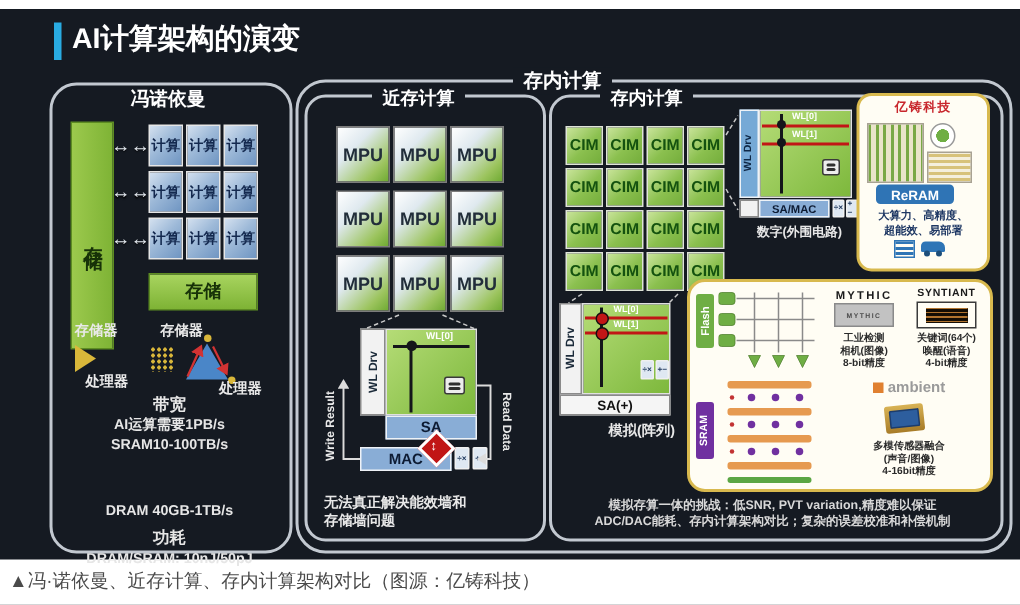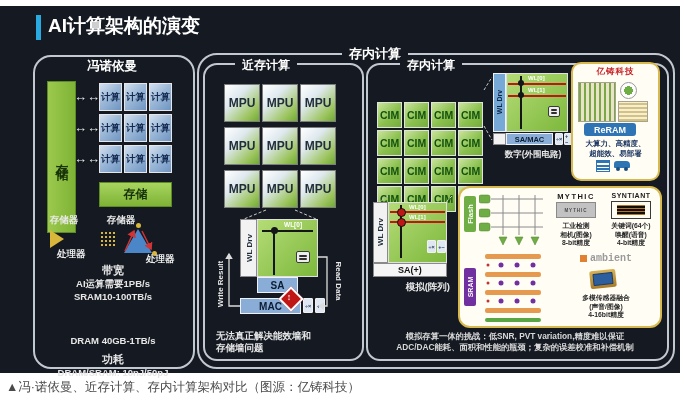--- a/index.html
+++ b/index.html
@@ -16,21 +16,21 @@
   .ctr{position:absolute;transform:translate(-50%,-50%);white-space:nowrap;}
   .grid{position:absolute;display:grid;}
   .cellC{width:23px;height:28px;background:linear-gradient(135deg,#d3e0ef 0%,#9db9d8 45%,#6f95c2 100%);
          border:1px solid #e6e6e6;box-sizing:border-box;display:flex;align-items:center;justify-content:center;
          font-size:9.5px;font-weight:bold;color:#14294f;}
   .cellM{width:36px;height:38px;background:linear-gradient(135deg,#ffffff 0%,#dfe9ef 35%,#9cc45e 78%,#6faa32 100%);
          border:1px solid #7c7c7c;box-sizing:border-box;display:flex;align-items:center;justify-content:center;
          font-size:12px;font-weight:bold;color:#222e3a;}
   .cellI{width:25px;height:26px;background:linear-gradient(135deg,#c9e49a 0%,#8bc04f 55%,#74ad3b 100%);
          border:1px solid #dfe4d8;box-sizing:border-box;display:flex;align-items:center;justify-content:center;
-         font-size:10.5px;font-weight:bold;color:#14520f;margin-top:18px;}
+         font-size:10.5px;font-weight:bold;color:#14520f;}
   .vbar{position:absolute;background:linear-gradient(90deg,#9cc94d,#7eb335);border:1px solid #5d8c22;
         display:flex;align-items:center;justify-content:center;writing-mode:vertical-lr;text-orientation:upright;
         letter-spacing:3px;font-weight:bold;color:#173208;font-size:13px;box-sizing:border-box;}
   .hbar{position:absolute;background:linear-gradient(180deg,#a8d45f,#7eb335);border:1px solid #5d8c22;
         display:flex;align-items:center;justify-content:center;font-weight:bold;color:#173208;
         font-size:12px;box-sizing:border-box;}
   .sabox{position:absolute;background:#89add6;border:1px solid #eef2f7;box-sizing:border-box;
          display:flex;align-items:center;justify-content:center;font-weight:bold;color:#0d1b33;}
   .whbox{position:absolute;background:#f2f2f2;border:1px solid #8a8a8a;box-sizing:border-box;}
   .greenarr{position:absolute;background:linear-gradient(135deg,#b5dc77,#7db83c);border:1px solid #e0e0e0;box-sizing:border-box;}
@@ -99,21 +99,21 @@
     <div style="font-size:9.5px;">SRAM10-100TB/s</div>
     <div style="font-size:9.5px;margin-top:31px;">DRAM 40GB-1TB/s</div>
     <div style="font-size:11px;margin-top:6px;">功耗</div>
     <div style="font-size:9.5px;">DRAM/SRAM: 10nJ/50pJ</div>
   </div>
 
   <div class="panel" style="left:197px;top:53px;width:474px;height:312px;border-radius:20px;"></div>
   <div class="plabel ctrx onborder" style="left:375px;top:45px;font-size:13px;">存内计算</div>
 
   <div class="panel" style="left:203px;top:63px;width:157px;height:294px;border-radius:14px;"></div>
-  <div class="plabel ctrx onborder" style="left:266px;top:57px;font-size:12px;">近存计算</div>
+  <div class="plabel ctrx onborder" style="left:279px;top:57px;font-size:12px;">近存计算</div>
 
   <div class="grid" style="left:224px;top:84px;grid-template-columns:repeat(3,36px);grid-auto-rows:38px;gap:5px 2px;">
     <div class="cellM">MPU</div>
   <div class="cellM">MPU</div>
       <div class="cellM">MPU</div>
       <div class="cellM">MPU</div>
       <div class="cellM">MPU</div>
       <div class="cellM">MPU</div>
       <div class="cellM">MPU</div>
       <div class="cellM">MPU</div>
@@ -125,21 +125,21 @@
   <span class="rot" style="left:249px;top:248px;font-size:8px;font-weight:bold;color:#1c2b3a;">WL Drv</span>
   <div class="greenarr" style="left:257px;top:219px;width:61px;height:58px;"></div>
   <div class="blkline" style="left:262px;top:230px;width:51px;height:2px;"></div>
   <div class="blkline" style="left:271px;top:227px;width:7px;height:7px;border-radius:50%;"></div>
   <span class="abs" style="left:284px;top:221px;font-size:6.5px;font-weight:bold;color:#fff;">WL[0]</span>
   <div class="blkline" style="left:273px;top:231px;width:2px;height:44px;"></div>
   <div class="memicon" style="left:296px;top:251px;width:14px;height:12px;">
       <i></i>
       <i></i>
     </div>
-  <div class="sabox" style="left:257px;top:277px;width:41px;height:16px;font-size:10px;">SA</div>
+  <div class="sabox" style="left:257px;top:277px;width:61px;height:16px;font-size:10px;">SA</div>
   <div class="sabox" style="left:240px;top:298px;width:61px;height:16px;font-size:10px;">MAC</div>
   <div class="calc" style="left:303px;top:298px;width:10px;height:15px;">÷×</div>
   <div class="calc" style="left:315px;top:298px;width:10px;height:15px;">+−</div>
   <div class="diamond" style="left:282px;top:290px;"></div>
   <span class="ctr" style="left:289px;top:297px;font-size:9px;font-weight:bold;color:#fff;">↕</span>
   <span class="rot90" style="left:338px;top:281px;font-size:8px;font-weight:bold;color:#e8e8e8;">Read Data</span>
 
   <div class="abs" style="left:216px;top:330px;width:132px;font-size:9.5px;font-weight:bold;color:#e8e8e8;line-height:12px;">
     <div>无法真正解决能效墙和</div>
     <div>存储墙问题</div>
@@ -275,36 +275,36 @@
   </div>
 
   <div class="abs" style="left:604px;top:192px;width:54px;text-align:center;font-size:7px;font-weight:bold;letter-spacing:0.5px;color:#1a1a1a;">SYNTIANT</div>
   <div class="abs" style="left:611px;top:201px;width:40px;height:18px;background:#140d04;border:1px solid #3a3a3a;box-sizing:border-box;background-image:repeating-linear-gradient(180deg,rgba(230,150,60,0.75) 0 1px,transparent 1px 3px);background-clip:content-box;padding:3px 5px;"></div>
   <div class="abs desc3" style="left:602px;top:222px;width:58px;text-align:center;font-size:6.8px;font-weight:bold;color:#2a2a2a;">
     <div>关键词(64个)</div>
     <div>唤醒(语音)</div>
     <div>4-bit精度</div>
   </div>
 
-  <div class="abs" style="left:560px;top:253px;width:92px;display:flex;align-items:center;justify-content:center;gap:3px;font-family:Liberation Mono, monospace;">
+  <div class="abs" style="left:560px;top:253px;width:92px;display:flex;align-items:center;justify-content:center;gap:3px;">
     <span style="width:7px;height:7px;background:#e08030;display:inline-block;"></span>
     <span style="font-size:10px;font-weight:bold;color:#9a9a9a;">ambient</span>
   </div>
   <div class="abs" style="left:590px;top:270px;width:26px;height:18px;transform:rotate(-6deg);background:linear-gradient(#d8b254,#a87c28);border-radius:2px;">
     <div style="position:absolute;left:3px;top:3px;right:3px;bottom:3px;background:#2d5e9e;border:1px solid #1c3c6c;border-radius:1px;"></div>
   </div>
   <div class="abs desc3" style="left:566px;top:294px;width:80px;text-align:center;font-size:6.8px;font-weight:bold;color:#2a2a2a;">
     <div>多模传感器融合</div>
     <div>(声音/图像)</div>
     <div>4-16bit精度</div>
   </div>
 
   <div class="abs" style="left:368px;top:331px;width:294px;text-align:center;font-size:8.3px;font-weight:bold;color:#d8d8d8;line-height:10.5px;">
     <div>模拟存算一体的挑战：低SNR, PVT variation,精度难以保证</div>
-    <div>ADC/DAC能耗、面积和性能的瓶颈；复杂的误差校准和补偿机制</div>
+    <div>ADC/DAC能耗、存内计算架构对比；复杂的误差校准和补偿机制</div>
   </div>
 
   <svg class="overlay" width="680" height="403" viewBox="0 0 680 403">
     <defs>
       <marker id="ahL" markerWidth="6" markerHeight="6" refX="4" refY="3" orient="auto">
           <path d="M0,0 L5,3 L0,6 Z" fill="#dcdcdc"></path>
         </marker>
       <marker id="ahR" markerWidth="6" markerHeight="6" refX="4" refY="3" orient="auto">
           <path d="M0,0 L5,3 L0,6 Z" fill="#d23333"></path>
         </marker>

